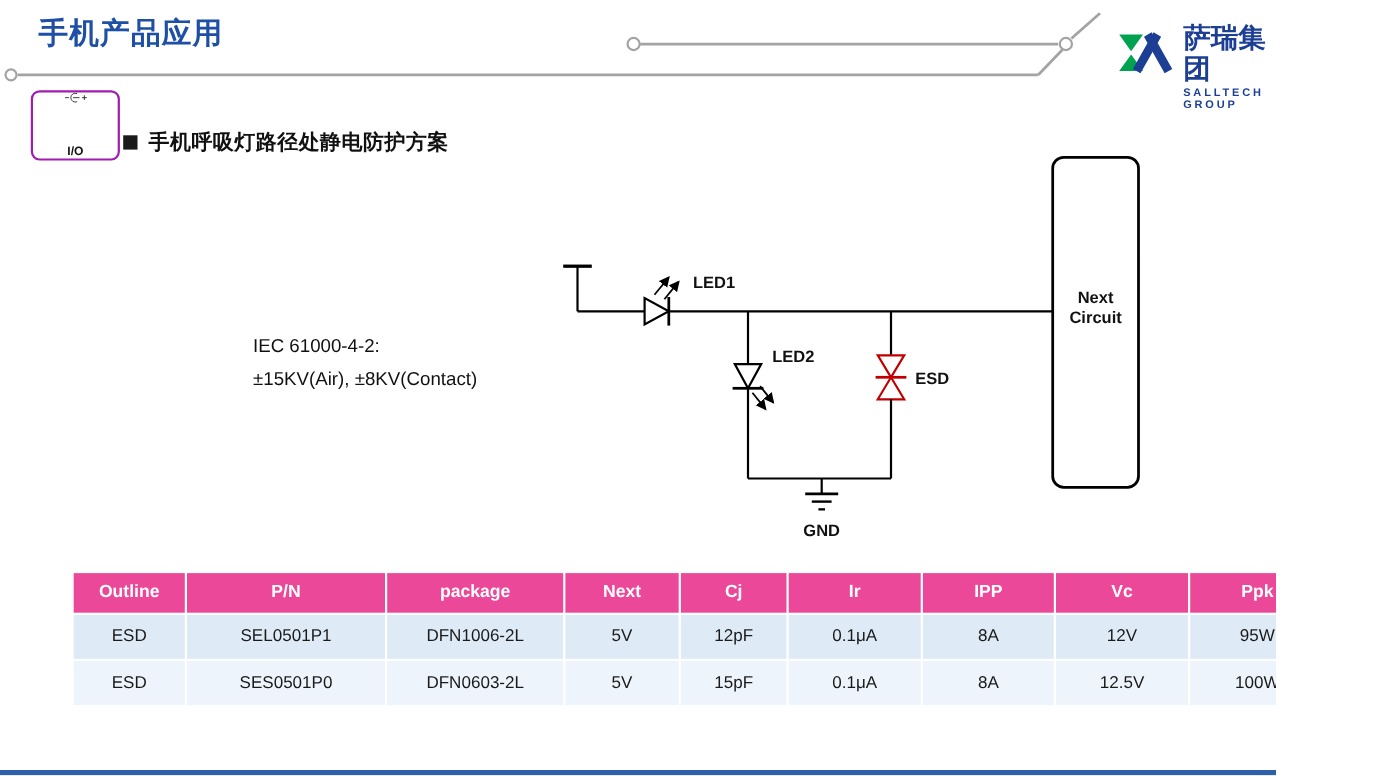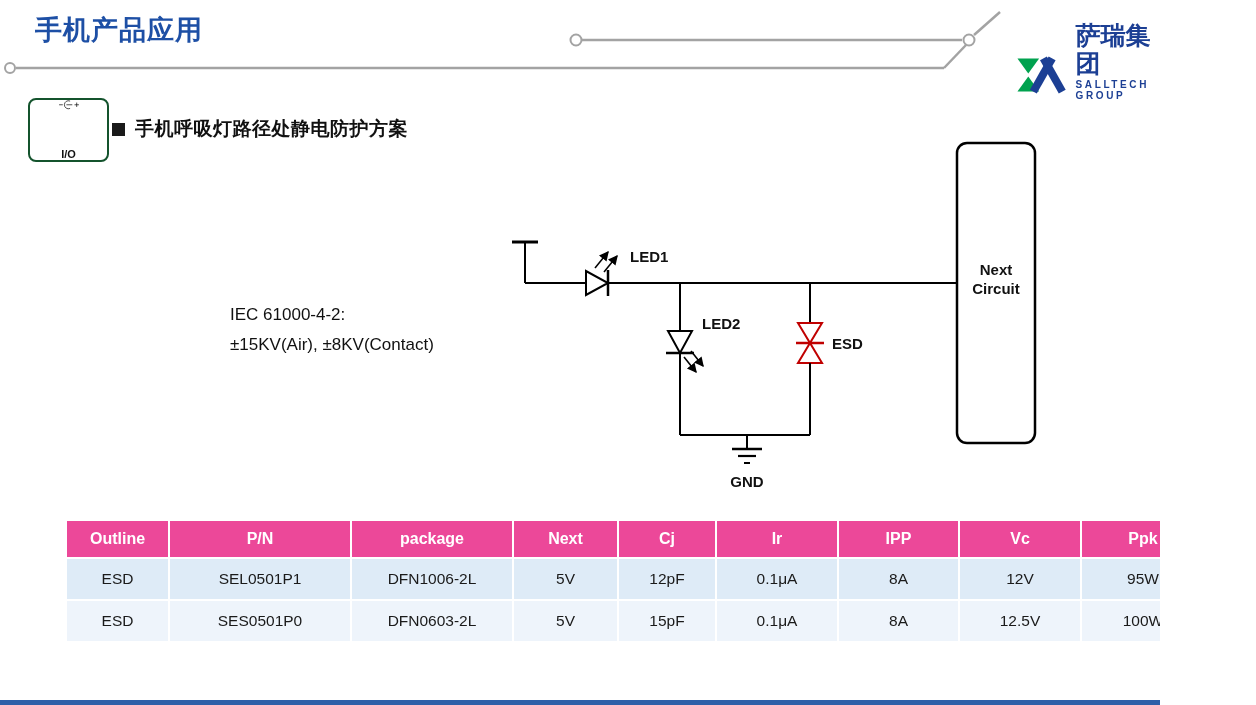--- a/index.html
+++ b/index.html
@@ -5,26 +5,26 @@
   html,body{margin:0;padding:0;background:#fff;}
   .slide{
     position:relative;width:1160px;height:705px;background:#ffffff;
     font-family:"Liberation Sans","DejaVu Sans",sans-serif;overflow:hidden;
   }
   .deco{position:absolute;left:0;top:0;width:1256px;height:705px;pointer-events:none;}
   .title{
     position:absolute;left:35px;top:12px;margin:0;
     font-size:27px;font-weight:bold;color:#1D4FA5;letter-spacing:1px;
   }
-  .logo{position:absolute;left:1016px;top:22px;display:flex;align-items:flex-end;gap:9px;}
+  .logo{position:absolute;left:1016px;top:22px;display:flex;align-items:flex-start;gap:9px;}
   .logo-cn{font-size:25px;font-weight:bold;color:#1C3F94;line-height:1.1;}
   .logo-en{font-size:10px;font-weight:bold;color:#1C3F94;letter-spacing:2.6px;margin-top:2px;}
   .io-box{
-    position:absolute;left:28px;top:98px;width:77px;height:60px;
-    border:2px solid #14532d;border-radius:8px;background:#fff;
+    position:absolute;left:28px;top:82px;width:77px;height:60px;
+    border:2px solid #a21caf;border-radius:8px;background:#fff;
     display:flex;flex-direction:column;align-items:center;justify-content:center;gap:36px;
   }
   .io-label{font-size:11px;font-weight:bold;color:#111;margin-top:1px;}
   .heading{position:absolute;left:112px;top:116px;display:flex;align-items:center;gap:10px;}
   .heading .bullet{width:13px;height:13px;background:#1a1a1a;display:inline-block;}
   .heading .htext{font-size:19px;font-weight:bold;color:#111;letter-spacing:0.5px;}
   .circuit{position:absolute;left:220px;top:135px;width:830px;height:370px;}
   .circuit text{fill:#111;}
   table.parts{
     position:absolute;left:65px;top:519px;width:1139px;

